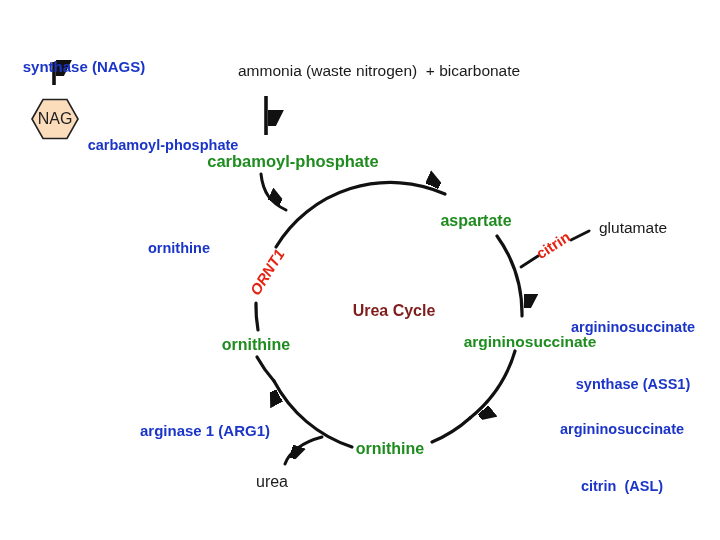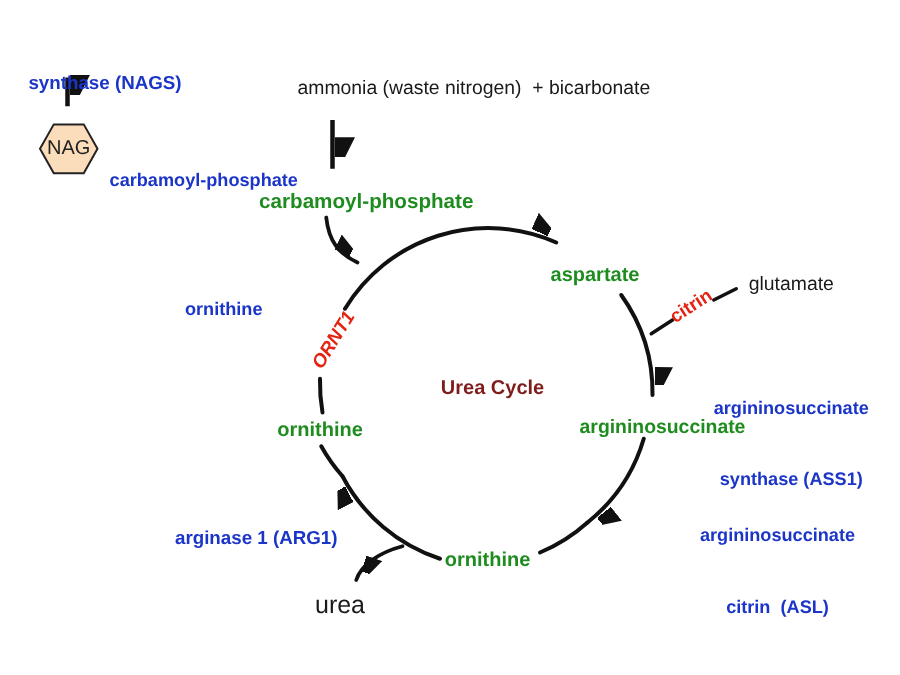--- a/index.html
+++ b/index.html
@@ -99,15 +99,15 @@
 
   <div class="lbl blue" style="left:622px;top:382px;">
     <span>argininosuccinate</span>
     <span>citrin  (ASL)</span>
   </div>
 
   <div class="lbl blue15" style="left:205px;top:421px;">arginase 1 (ARG1)</div>
 
   <div class="lbl green" style="left:390px;top:440px;">ornithine</div>
 
-  <div class="lbl black" style="left:272px;top:473px;font-size:20px;">urea</div>
+  <div class="lbl black" style="left:272px;top:473px;font-size:16px;">urea</div>
 
 </div>
 
 </body></html>

